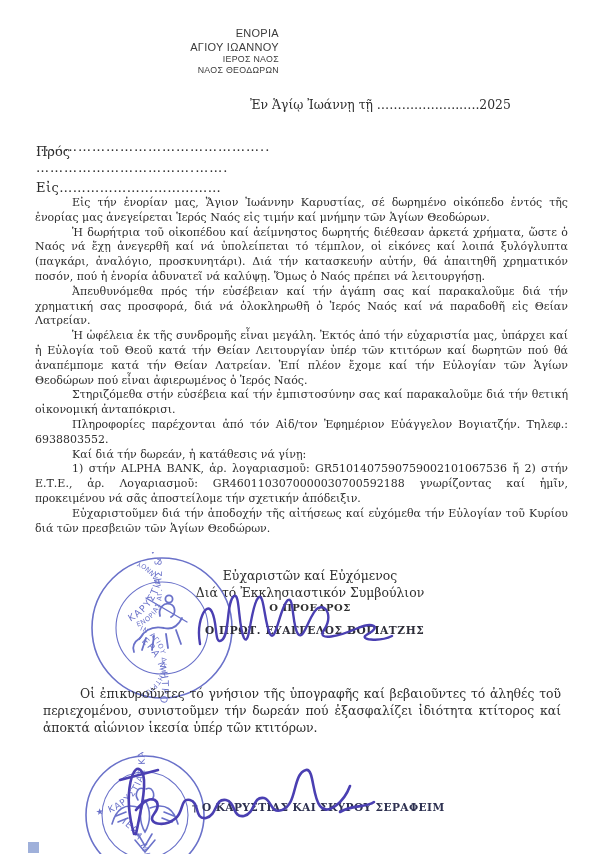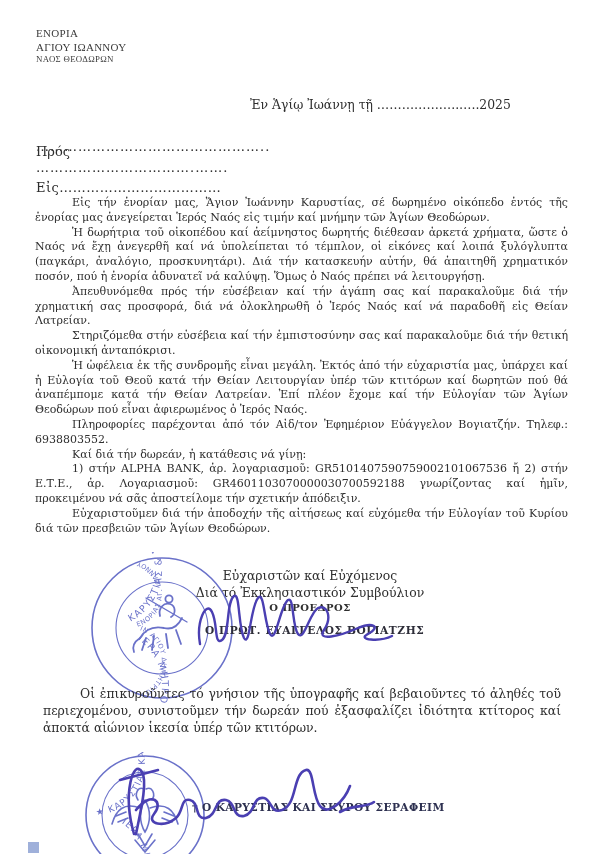--- a/index.html
+++ b/index.html
@@ -2,22 +2,22 @@
 <html><head>
 <meta charset="utf-8">
 <style>
   html,body{margin:0;padding:0;background:#888;}
   .page{
     position:relative;width:604px;height:854px;background:#ffffff;
     overflow:hidden;font-family:"DejaVu Serif","Liberation Serif",serif;
     color:#2e2e2e;margin:0 auto;
   }
   .letterhead{
-    position:absolute;top:26px;left:36px;width:225px;text-align:left;
-    font-family:Liberation Serif, serif;color:#3b3b3b;
+    position:absolute;top:26px;left:54px;width:225px;text-align:right;
+    font-family:Liberation Sans, sans-serif;color:#3b3b3b;
   }
   .lh-big{font-size:11px;line-height:14px;letter-spacing:0.3px;}
   .lh-small{font-size:8.8px;line-height:11px;letter-spacing:0.3px;}
   .dateline{position:absolute;top:97px;left:250px;width:306px;text-align:left;font-size:12.4px;}
   .pros{position:absolute;top:120px;left:36px;font-size:13px;margin-top:24px;}
   .dots1{position:absolute;top:139px;left:36px;font-size:13px;letter-spacing:1px;}
   .dots2{position:absolute;top:160px;left:36px;font-size:13px;letter-spacing:1px;}
   .eis{position:absolute;top:180px;left:36px;font-size:13px;letter-spacing:0.5px;}
   .bodytext{position:absolute;top:196px;left:35px;width:533px;z-index:2;}
   .bodytext p{margin:0;font-size:11px;line-height:14.8px;text-align:justify;text-indent:37px;}
@@ -39,36 +39,37 @@
   .scan-artifact{position:absolute;left:28px;top:842px;width:11px;height:11px;background:#9fb0da;z-index:1;}
 </style>
 </head>
 <body>
 
 <div class="page">
 
   <div class="letterhead">
     <div class="lh-big">ΕΝΟΡΙΑ</div>
     <div class="lh-big">ΑΓΙΟΥ ΙΩΑΝΝΟΥ</div>
+    <div class="lh-small">ΙΕΡΟΣ ΝΑΟΣ</div>
     <div class="lh-small">ΝΑΟΣ ΘΕΟΔΩΡΩΝ</div>
   </div>
 
   <div class="dateline">Ἐν Ἁγίῳ Ἰωάννῃ τῇ ………………..…..2025</div>
 
   <div class="pros">Πρός</div>
   <div class="dots1">…………………………………………..</div>
   <div class="dots2">…………………………….…….</div>
   <div class="eis">Εἰς………………………………</div>
 
   <div class="bodytext">
     <p>Εἰς τήν ἐνορίαν μας, Ἅγιον Ἰωάννην Καρυστίας, σέ δωρημένο οἰκόπεδο ἐντός τῆς ἐνορίας μας ἀνεγείρεται Ἱερός Ναός εἰς τιμήν καί μνήμην τῶν Ἁγίων Θεοδώρων.</p>
     <p>Ἡ δωρήτρια τοῦ οἰκοπέδου καί ἀείμνηστος δωρητής διέθεσαν ἀρκετά χρήματα, ὥστε ὁ Ναός νά ἔχῃ ἀνεγερθῆ καί νά ὑπολείπεται τό τέμπλον, οἱ εἰκόνες καί λοιπά ξυλόγλυπτα (παγκάρι, ἀναλόγιο, προσκυνητάρι). Διά τήν κατασκευήν αὐτήν, θά ἀπαιτηθῆ χρηματικόν ποσόν, πού ἡ ἐνορία ἀδυνατεῖ νά καλύψῃ. Ὅμως ὁ Ναός πρέπει νά λειτουργήσῃ.</p>
     <p>Ἀπευθυνόμεθα πρός τήν εὐσέβειαν καί τήν ἀγάπη σας καί παρακαλοῦμε διά τήν χρηματική σας προσφορά, διά νά ὁλοκληρωθῆ ὁ Ἱερός Ναός καί νά παραδοθῆ εἰς Θείαν Λατρείαν.</p>
+    <p>Ἡ ὠφέλεια ἐκ τῆς συνδρομῆς εἶναι μεγάλη. Ἐκτός ἀπό τήν εὐχαριστία μας, ὑπάρχει καί ἡ Εὐλογία τοῦ Θεοῦ κατά τήν Θείαν Λειτουργίαν ὑπέρ τῶν κτιτόρων καί δωρητῶν πού θά ἀναπέμπομε κατά τήν Θείαν Λατρείαν. Ἐπί πλέον ἔχομε καί τήν Εὐλογίαν τῶν Ἁγίων Θεοδώρων πού εἶναι ἀφιερωμένος ὁ Ἱερός Ναός.</p>
     <p>Στηριζόμεθα στήν εὐσέβεια καί τήν ἐμπιστοσύνην σας καί παρακαλοῦμε διά τήν θετική οἰκονομική ἀνταπόκρισι.</p>
-    <p>Ἡ ὠφέλεια ἐκ τῆς συνδρομῆς εἶναι μεγάλη. Ἐκτός ἀπό τήν εὐχαριστία μας, ὑπάρχει καί ἡ Εὐλογία τοῦ Θεοῦ κατά τήν Θείαν Λειτουργίαν ὑπέρ τῶν κτιτόρων καί δωρητῶν πού θά ἀναπέμπομε κατά τήν Θείαν Λατρείαν. Ἐπί πλέον ἔχομε καί τήν Εὐλογίαν τῶν Ἁγίων Θεοδώρων πού εἶναι ἀφιερωμένος ὁ Ἱερός Ναός.</p>
     <p>Πληροφορίες παρέχονται ἀπό τόν Αἰδ/τον Ἐφημέριον Εὐάγγελον Βογιατζήν. Τηλεφ.: 6938803552.</p>
     <p>Καί διά τήν δωρεάν, ἡ κατάθεσις νά γίνῃ:</p>
     <p>1) στήν ALPHA BANK, ἀρ. λογαριασμοῦ: GR5101407590759002101067536 ἤ 2) στήν Ε.Τ.Ε., ἀρ. Λογαριασμοῦ: GR4601103070000030700592188 γνωρίζοντας καί ἡμῖν, προκειμένου νά σᾶς ἀποστείλομε τήν σχετικήν ἀπόδειξιν.</p>
     <p>Εὐχαριστοῦμεν διά τήν ἀποδοχήν τῆς αἰτήσεως καί εὐχόμεθα τήν Εὐλογίαν τοῦ Κυρίου διά τῶν πρεσβειῶν τῶν Ἁγίων Θεοδώρων.</p>
   </div>
 
   <div class="signoff">
     <div class="so-line">Εὐχαριστῶν καί Εὐχόμενος</div>
     <div class="so-line">Διά τό Ἐκκλησιαστικόν Συμβούλιον</div>
     <div class="so-pres">Ο ΠΡΟΕΔΡΟΣ</div>

